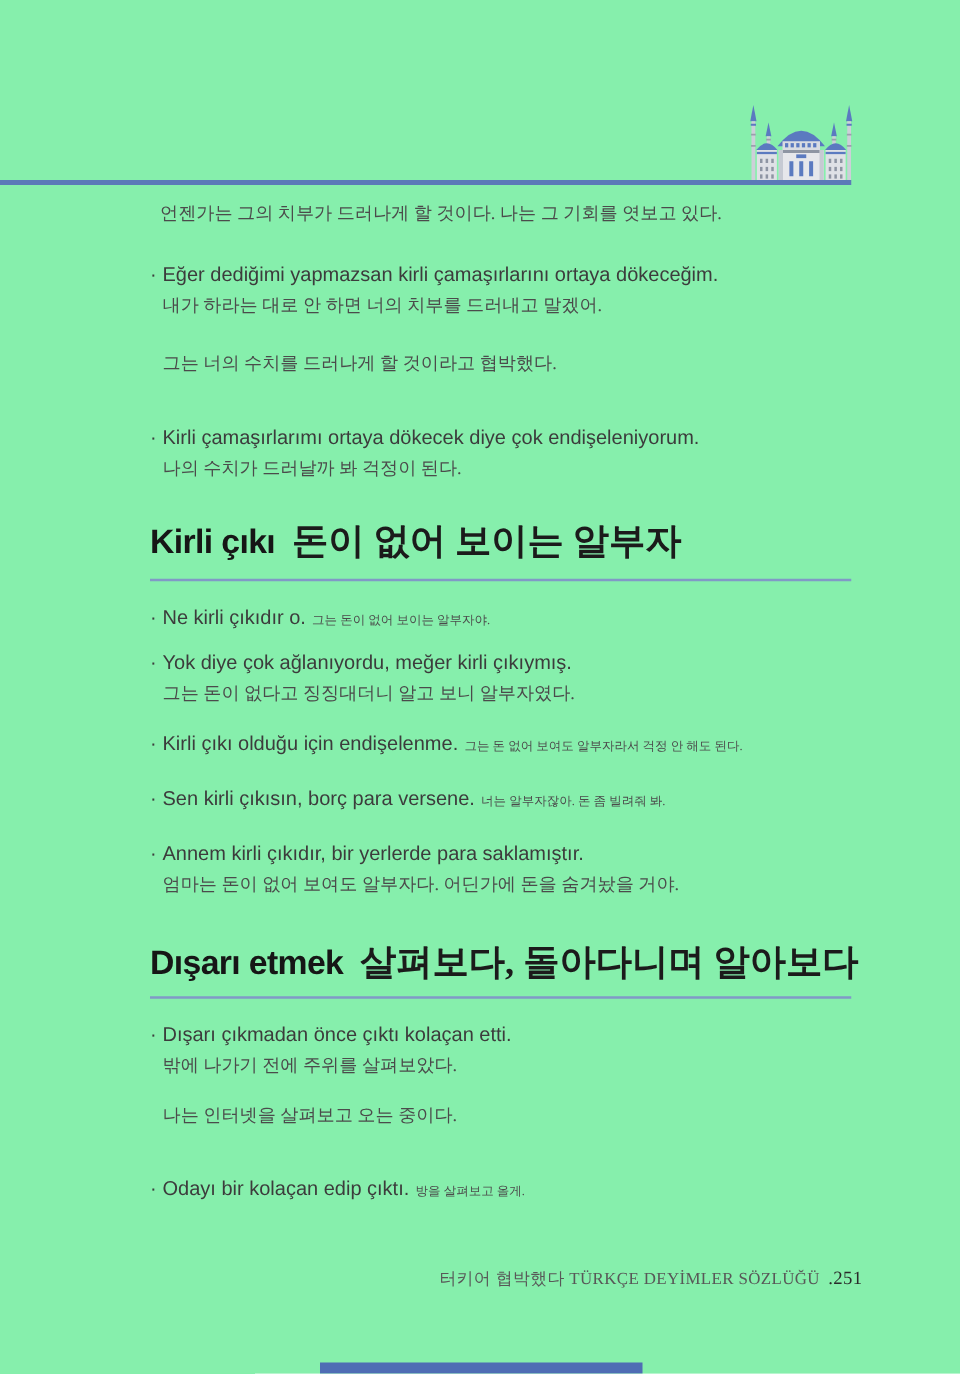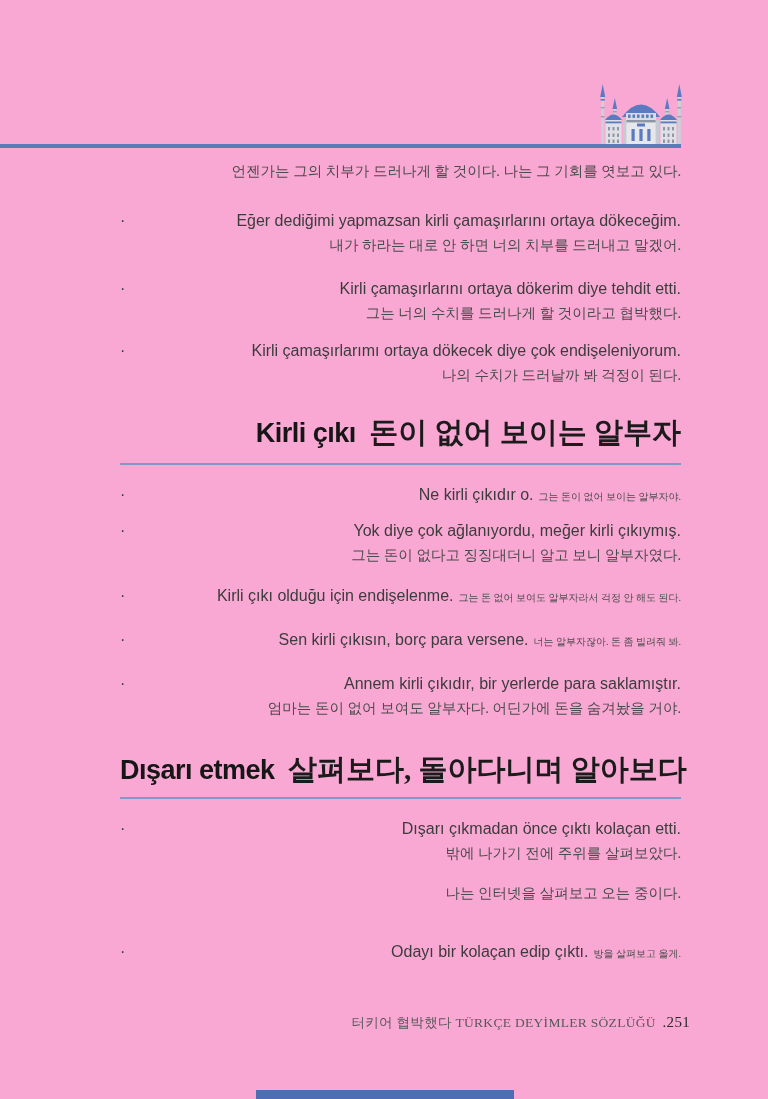--- a/index.html
+++ b/index.html
@@ -2,23 +2,22 @@
 <html><head>
 <meta charset="utf-8">
 <style>
   * { margin: 0; padding: 0; box-sizing: border-box; }
   html, body { background: #ffffff; }
   body { font-family: "Liberation Sans", sans-serif; }
   .page {
     position: relative;
     width: 768px;
     height: 1099px;
-    background: #f9a8d4;
+    background: #86efac;
     overflow: hidden;
-    text-align: right;
   }
   .top-rule {
     position: absolute;
     top: 144px; left: 0;
     width: 681px; height: 4px;
     background: #5b7ab8;
   }
   .mosque {
     position: absolute;
     left: 597px; top: 80px;
@@ -178,21 +177,20 @@
 
   <div class="top-rule"></div>
 
   <div class="abs ko-line" style="top:161px">언젠가는 그의 치부가 드러나게 할 것이다. 나는 그 기회를 엿보고 있다.</div>
 
   <div class="abs entry" style="top:210px">
     <div class="tr">Eğer dediğimi yapmazsan kirli çamaşırlarını ortaya dökeceğim.</div>
     <div class="ko-sub">내가 하라는 대로 안 하면 너의 치부를 드러내고 말겠어.</div>
   </div>
   <div class="abs entry" style="top:278px">
-    <div class="tr">Kirli çamaşırlarını ortaya dökerim diye tehdit etti.</div>
     <div class="ko-sub">그는 너의 수치를 드러나게 할 것이라고 협박했다.</div>
   </div>
   <div class="abs entry" style="top:340px">
     <div class="tr">Kirli çamaşırlarımı ortaya dökecek diye çok endişeleniyorum.</div>
     <div class="ko-sub">나의 수치가 드러날까 봐 걱정이 된다.</div>
   </div>
 
   <div class="abs section-heading" style="top:413px">
     <span class="h-tr">Kirli çıkı</span>
     <span class="h-ko">돈이 없어 보이는 알부자</span>

